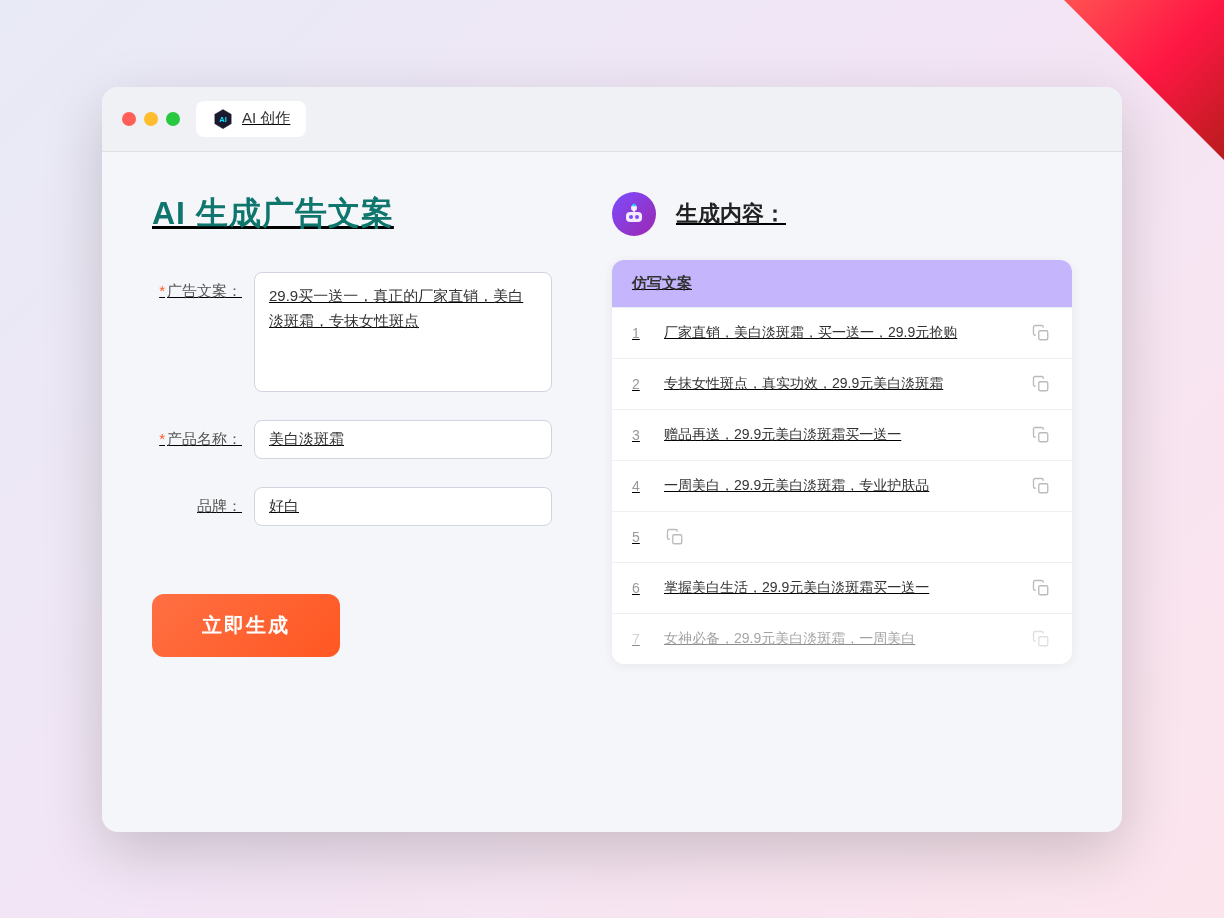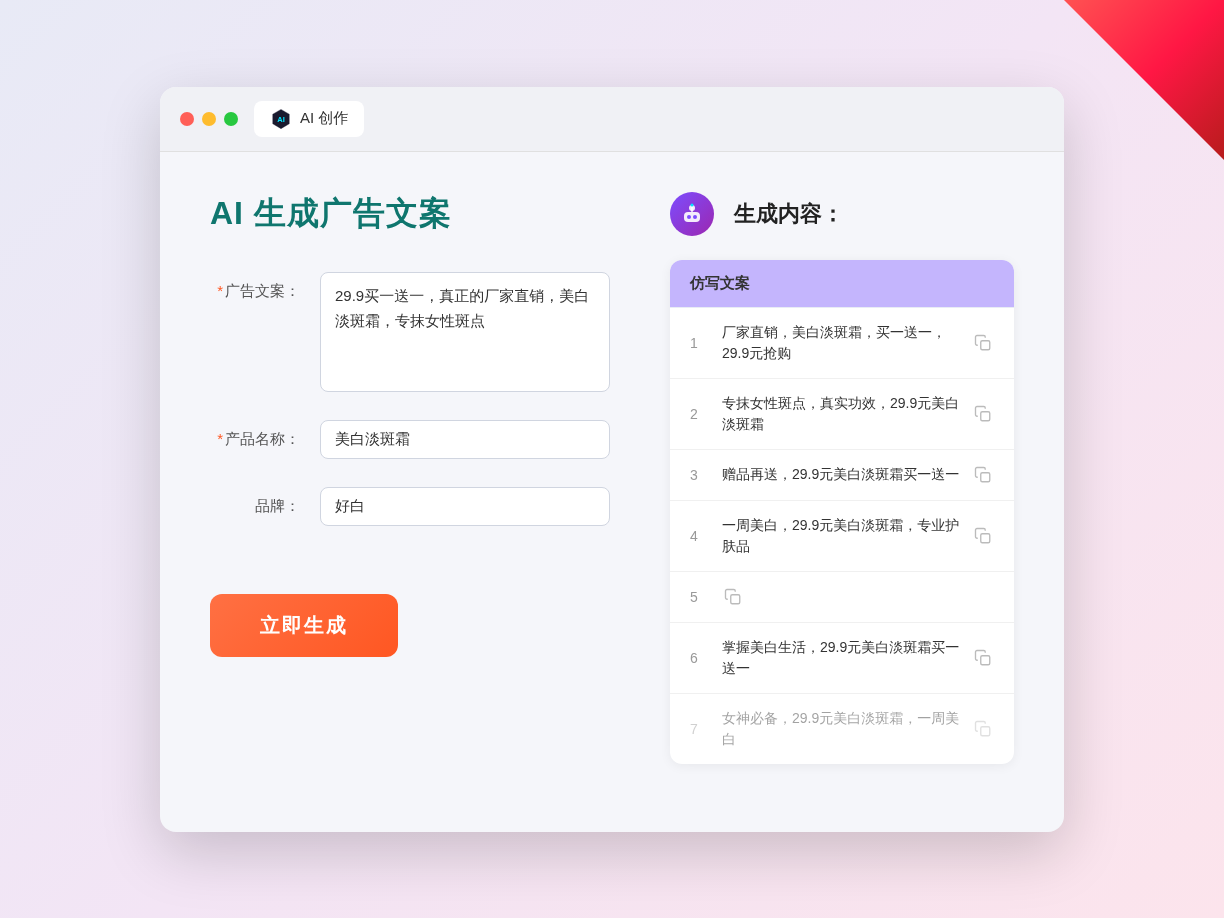--- a/index.html
+++ b/index.html
@@ -22,26 +22,27 @@
       top: 0;
       right: 0;
       width: 160px;
       height: 160px;
       background: linear-gradient(135deg, #ff5252, #ff1744, #b71c1c);
       clip-path: polygon(100% 0, 0 0, 100% 100%);
     }
 
     
     .browser-window {
-      width: 904px;
+      width: 1020px;
       background: #f5f6fa;
       border-radius: 16px;
       box-shadow: 0 20px 60px rgba(0,0,0,0.18);
       overflow: hidden;
       position: relative;
+      text-decoration: underline;
     }
 
     
     .title-bar {
       background: #f0f1f5;
       padding: 14px 20px;
       display: flex;
       align-items: center;
       border-bottom: 1px solid #e0e0e0;
     }
@@ -105,21 +106,21 @@
       align-items: flex-start;
       margin-bottom: 28px;
     }
 
     .form-label {
       font-size: 15px;
       color: #555;
       min-width: 90px;
       padding-top: 10px;
       text-align: right;
-      margin-right: 20px;
+      margin-right: 12px;
     }
 
     .required-star {
       color: #ff5722;
       margin-right: 2px;
     }
 
     .form-input {
       flex: 1;
       border: 1.5px solid #d0d5e0;

